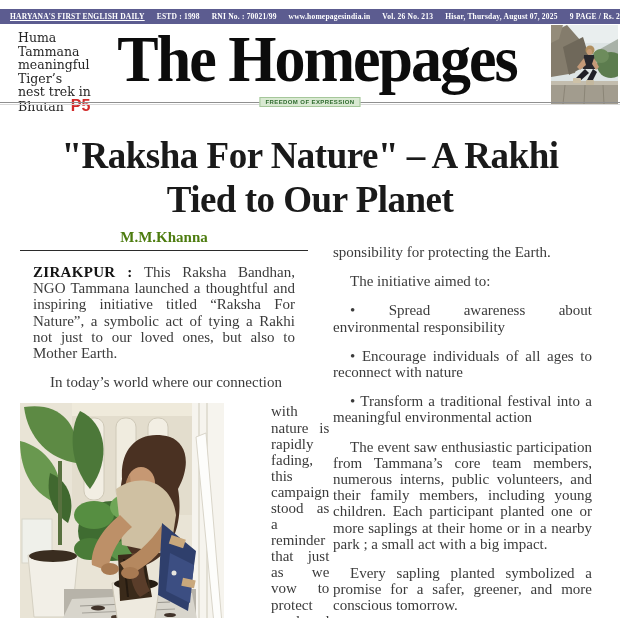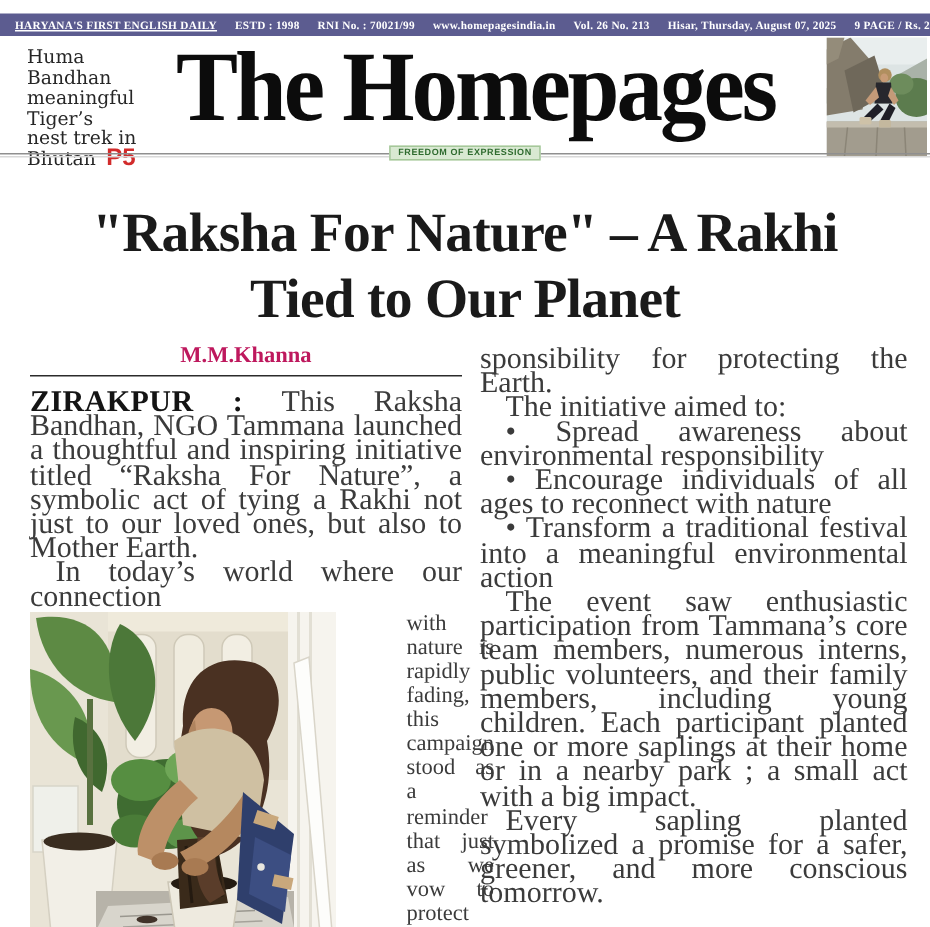--- a/index.html
+++ b/index.html
@@ -31,24 +31,24 @@
 
   
   .headline { position:absolute; left:6px; top:134px; width:608px; text-align:center;
               font-weight:bold; color:#1a1a1a; font-size:37px; line-height:44px;
               letter-spacing:-0.5px; }
 
   
   .left-col  { position:absolute; left:20px;  top:229px; width:288px; }
   .right-col { position:absolute; left:320px; top:231px; width:285px; }
 
-  .byline { text-align:center; font-weight:bold; font-size:15px; color:#be185d; margin:0 0 4px 0; }
+  .byline { text-align:center; font-weight:bold; font-size:15px; color:#4d7c0f; margin:0 0 4px 0; }
   .byline-rule { border-top:1.5px solid #2b2b2b; margin:0 0 9px 0; }
 
-  .body-p { margin:0; text-align:justify; font-size:20px; line-height:16.2px; color:#3b3b3b;
+  .body-p { margin:13px; text-align:justify; font-size:15px; line-height:16.2px; color:#3b3b3b;
             text-indent:17px; }
   .body-p.noindent, .lede { text-indent:0; }
   .lede .label { font-weight:bold; color:#141414; letter-spacing:0.3px; }
 
   .photo-row { display:flex; margin-top:2px;gap:40px; }
   .main-photo { width:204px; height:221px; flex:none; display:block; }
   .wrap-text { width:78px; margin-left:7px; text-align:justify; font-size:15px;
                line-height:16.1px; color:#3b3b3b; }
 </style>
 </head>
@@ -62,21 +62,21 @@
     <span>RNI No. : 70021/99</span>
     <span>www.homepagesindia.in</span>
     <span>Vol. 26  No. 213</span>
     <span>Hisar,  Thursday, August 07, 2025</span>
     <span>9 PAGE / Rs. 2.00</span>
   </div>
 
   <div class="teaser">
 
   <div>Huma</div>
-      <div>Bandhan</div>
+      <div>Tammana</div>
       <div>meaningful</div>
       <div>Tiger’s</div>
       <div>nest trek in</div>
     </div>
   <div class="teaser" style="top:99px;">
     <span>Bhutan</span><span class="pref">P5</span>
   </div>
 
   <div class="masthead-title">The Homepages</div>
 

